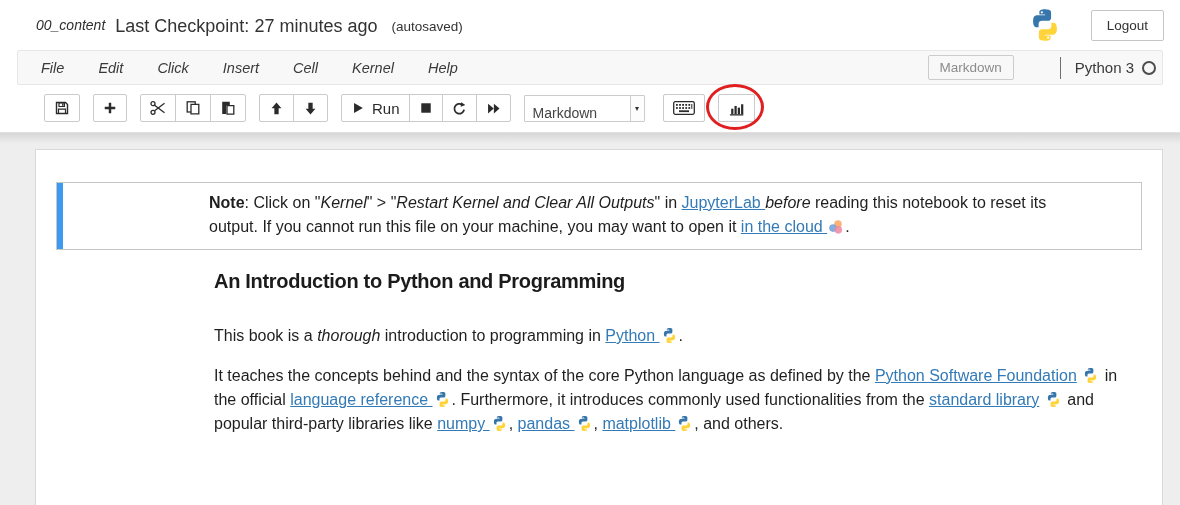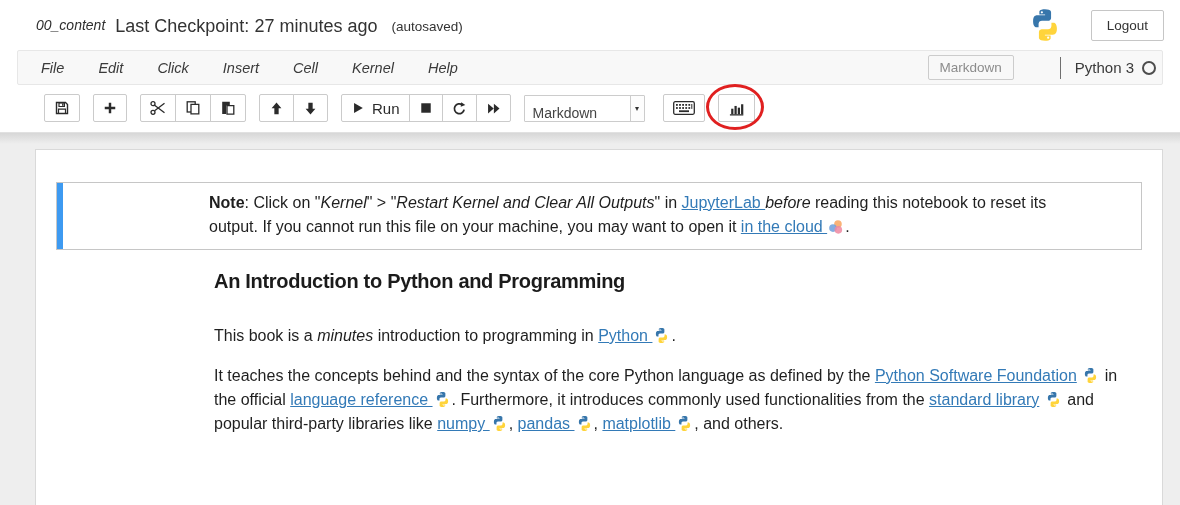--- a/index.html
+++ b/index.html
@@ -265,21 +265,21 @@
       <div class="note-callout">
         <span class="note-bar"></span>
         <p><span style="font-weight: bold;">Note</span><span>: Click on "</span><span style="font-style: italic;">Kernel</span><span>" &gt; "</span><span style="font-style: italic;">Restart Kernel and Clear All Outputs</span><span>" in </span><a class="md-link" href="#">JupyterLab </a><span style="font-style: italic;">before</span><span> reading this notebook to reset its output. If you cannot run this file on your machine, you may want to open it </span><a class="md-link" href="#">in the cloud </a><span class="inline-icon"><svg width="16" height="16" viewBox="0 0 18 18">
                 <circle cx="11.2" cy="5.6" r="4.3" fill="#f9a55f" opacity="0.85"></circle>
                 <circle cx="5.6" cy="10.2" r="4.3" fill="#6f9fdc" opacity="0.85"></circle>
                 <circle cx="11.6" cy="12.2" r="4.3" fill="#ef87a0" opacity="0.85"></circle>
               </svg></span><span>.</span></p>
       </div>
       <div class="cell-text">
         <h1>An Introduction to Python and Programming</h1>
-        <p class="para-1"><span>This book is a </span><span style="font-style: italic;">minutes</span><span> introduction to programming in </span><a class="md-link" href="#">Python </a><span class="inline-icon"><svg width="17" height="17" viewBox="0 0 32 32">
+        <p class="para-1"><span>This book is a </span><span style="font-style: italic;">thorough</span><span> introduction to programming in </span><a class="md-link" href="#">Python </a><span class="inline-icon"><svg width="17" height="17" viewBox="0 0 32 32">
                 <path fill="#3776ab" d="M16 2c-5.3 0-5 2.3-5 2.3v2.4h5.1v.7H8.9S5.4 7 5.4 12.6s3.1 5.4 3.1 5.4h1.8v-2.6s-.1-3.1 3-3.1h5.2s2.9.1 2.9-2.8V4.8S22 2 16 2z"></path>
                 <path fill="#ffd43b" d="M16 30c5.3 0 5-2.3 5-2.3v-2.4h-5.1v-.7h7.2s3.5.4 3.5-5.2-3.1-5.4-3.1-5.4h-1.8v2.6s.1 3.1-3 3.1h-5.2s-2.9-.1-2.9 2.8v4.7S10 30 16 30z"></path>
                 <circle cx="13.2" cy="4.7" r="1" fill="#fff"></circle>
                 <circle cx="18.8" cy="27.3" r="1" fill="#fff"></circle>
               </svg></span><span>.</span></p>
         <p class="para-2"><span>It teaches the concepts behind and the syntax of the core Python language as defined by the </span><a class="md-link" href="#">Python Software Foundation</a><span> </span><span class="inline-icon"><svg width="17" height="17" viewBox="0 0 32 32">
                 <path fill="#3776ab" d="M16 2c-5.3 0-5 2.3-5 2.3v2.4h5.1v.7H8.9S5.4 7 5.4 12.6s3.1 5.4 3.1 5.4h1.8v-2.6s-.1-3.1 3-3.1h5.2s2.9.1 2.9-2.8V4.8S22 2 16 2z"></path>
                 <path fill="#ffd43b" d="M16 30c5.3 0 5-2.3 5-2.3v-2.4h-5.1v-.7h7.2s3.5.4 3.5-5.2-3.1-5.4-3.1-5.4h-1.8v2.6s.1 3.1-3 3.1h-5.2s-2.9-.1-2.9 2.8v4.7S10 30 16 30z"></path>
                 <circle cx="13.2" cy="4.7" r="1" fill="#fff"></circle>
                 <circle cx="18.8" cy="27.3" r="1" fill="#fff"></circle>

